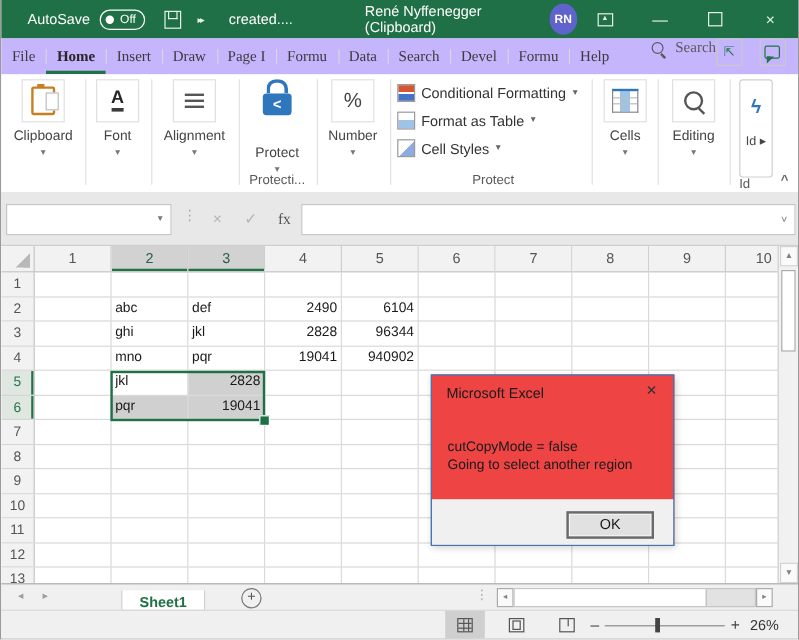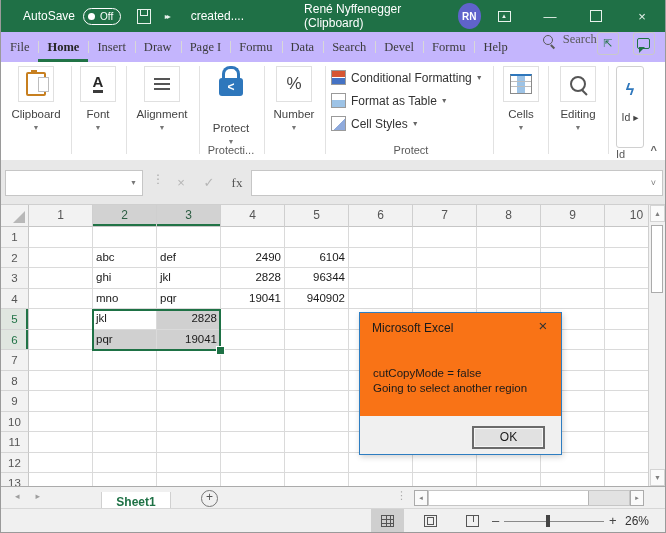--- a/index.html
+++ b/index.html
@@ -142,21 +142,21 @@
   .ic-page{width:13px;height:12px;border:1px solid #555;box-sizing:border-box;display:flex;align-items:center;justify-content:center;}
   .ic-page>div{width:5px;height:6px;border:1px solid #555;}
   .ic-break{width:13px;height:12px;border:1px solid #555;box-sizing:border-box;background:
      linear-gradient(#555,#555) 6px 0/1px 6px no-repeat;}
   .zoom-minus{position:absolute;left:491px;top:4px;color:#444;font-size:13px;}
   .zoom-track{position:absolute;left:503px;top:12px;width:100px;height:1px;background:#8a8a8a;}
   .zoom-thumb{position:absolute;left:545px;top:6px;width:4px;height:12px;background:#444;}
   .zoom-plus{position:absolute;left:608px;top:4px;color:#444;font-size:13px;}
   .zoom-pct{position:absolute;left:624px;top:5px;color:#333;font-size:12px;}
   
-  .dialog{position:absolute;left:358px;top:312px;width:203px;height:143px;background:#f97316;border:1px solid #2D7DC1;
+  .dialog{position:absolute;left:358px;top:312px;width:203px;height:143px;background:#ef4444;border:1px solid #2D7DC1;
     box-sizing:border-box;z-index:50;box-shadow:1px 2px 6px rgba(0,0,0,0.18);}
   .dlg-title{position:absolute;left:12px;top:8px;font-size:12px;color:#1a1a1a;}
   .dlg-close{position:absolute;right:8px;top:3px;width:20px;height:20px;text-align:center;line-height:20px;font-size:15px;color:#333;}
   .dlg-body{position:absolute;left:13px;top:53px;font-size:11.5px;color:#1a1a1a;line-height:15px;}
   .dlg-footer{position:absolute;left:0;bottom:0;width:100%;height:38px;background:#F0F0F0;}
   .okbtn{position:absolute;left:112px;top:113px;width:73px;height:23px;background:#E1E1E1;border:2px solid #6a6a6a;
     box-shadow:inset 0 0 0 1px #f6f6f6;box-sizing:border-box;text-align:center;font-size:12px;color:#1a1a1a;line-height:18px;}
 </style>
 </head>
 <body>

